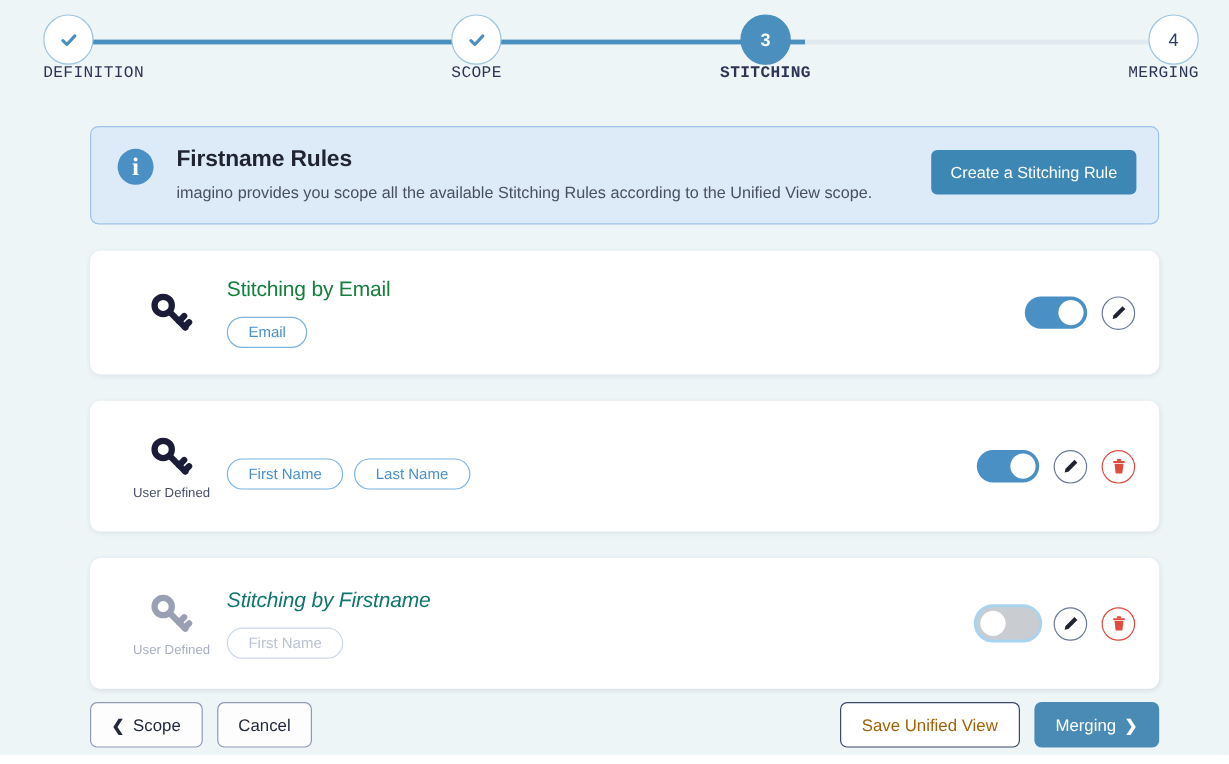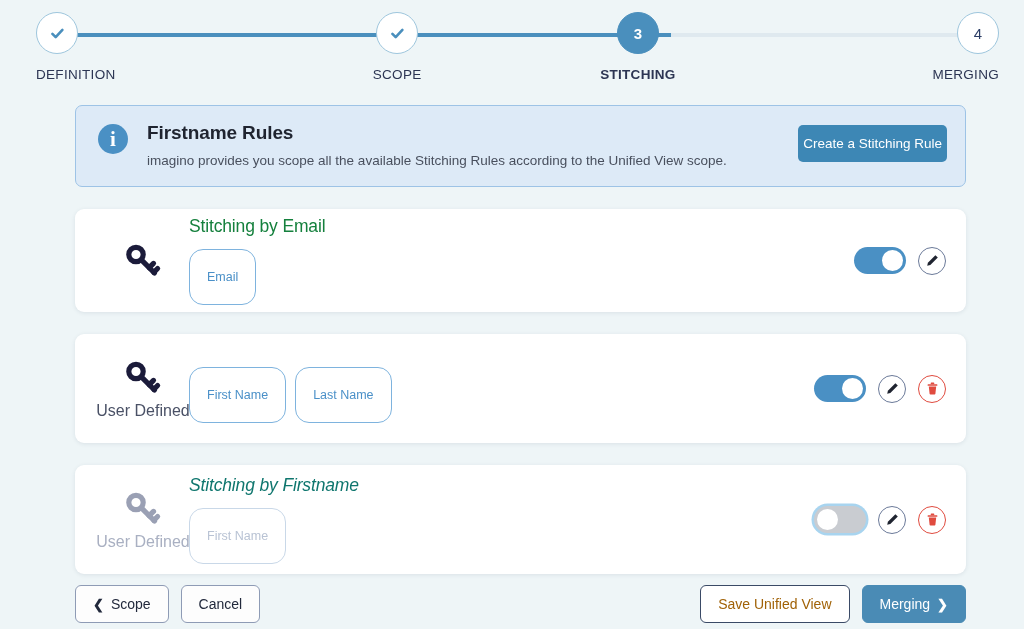--- a/index.html
+++ b/index.html
@@ -60,24 +60,24 @@
   }
   .bubble.current {
     background: #4a8fbd;
     border-color: #4a8fbd;
     color: #ffffff;
     font-weight: 600;
   }
   .bubble svg { display: block; }
 
   .step-label {
-    margin-top: 13px;
     font-size: 13.5px;
     letter-spacing: 0.3px;
     color: #2c3553;
+    font-family: Liberation Mono, monospace;
   }
   .step-label.current { font-weight: 700; }
 
   
   .banner {
     margin: 13px 58px 0 75px;
     background: #ddeaf7;
     border: 1px solid #9dc3e6;
     border-radius: 7px;
     padding: 16px 22px 18px 22px;
@@ -114,21 +114,21 @@
   .banner-btn {
     position: absolute;
     right: 18px;
     top: 19px;
     background: #3d87b5;
     color: #fff;
     border: none;
     border-radius: 5px;
     font-size: 13.5px;
     font-family: inherit;
-    padding: 11px 5px;
+    padding: 11px 16px;
     cursor: pointer;
     white-space: nowrap;
   }
 
   
   .rules { margin: 0 58px 0 75px; }
   .rule-card {
     background: #ffffff;
     border-radius: 9px;
     box-shadow: 0 1px 4px rgba(40,60,90,0.10);
@@ -144,21 +144,21 @@
   .key-col {
     width: 92px;
     flex: none;
     display: flex;
     flex-direction: column;
     align-items: center;
     justify-content: center;
   }
   .key-icon svg { display: block; }
   .key-sub {
-    font-size: 16px;
+    font-size: 11px;
     color: #4a5166;
     margin-top: 3px;
     white-space: nowrap;
   }
   .rule-card.disabled .key-sub { color: #a9b0c2; }
 
   .rule-body { flex: 1; min-width: 0; }
   .rule-title {
     font-size: 17.5px;
     color: #15803d;
@@ -166,21 +166,21 @@
   }
   .rule-card.disabled .rule-title { color: #0f766e; font-style: italic; }
 
   .chips { margin-top: 12px; display: flex; gap: 9px; }
   .chip {
     border: 1px solid #7eb3de;
     color: #4a90c8;
     background: #ffffff;
     border-radius: 14px;
     font-size: 12.5px;
-    padding: 20px 17px;
+    padding: 5px 17px;
     white-space: nowrap;
   }
   .rule-card.disabled .chip {
     border-color: #c9d8e8;
     color: #b9c3d4;
   }
 
   .controls {
     display: flex;
     align-items: center;

